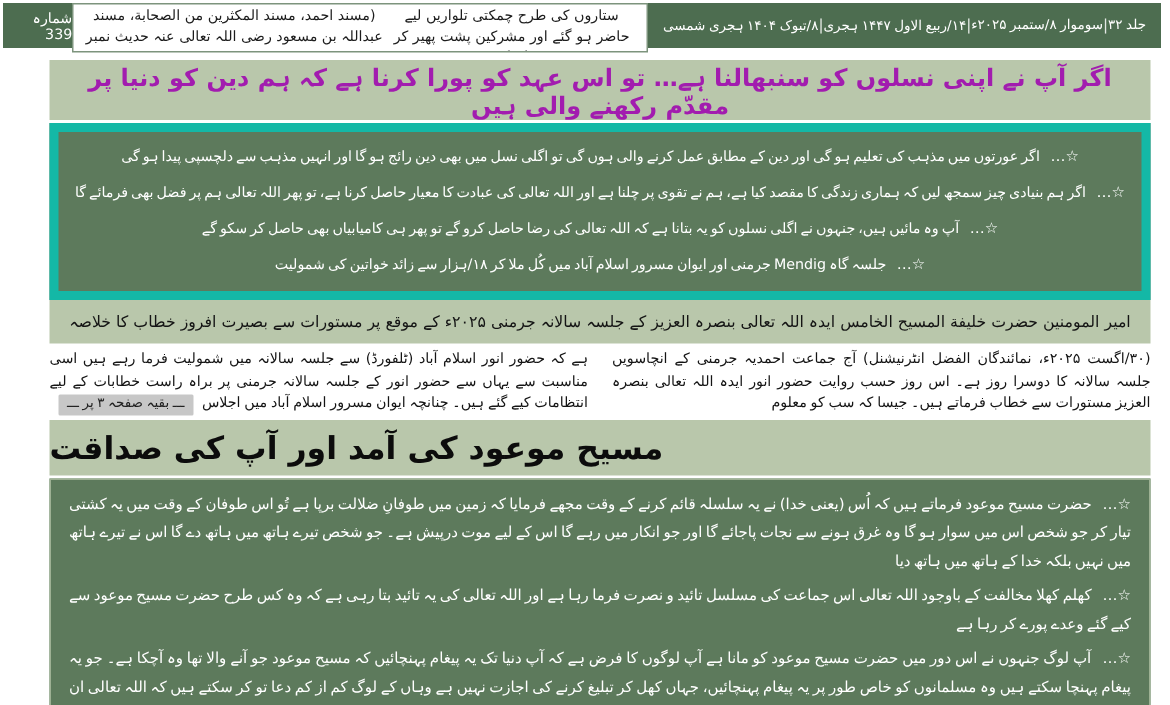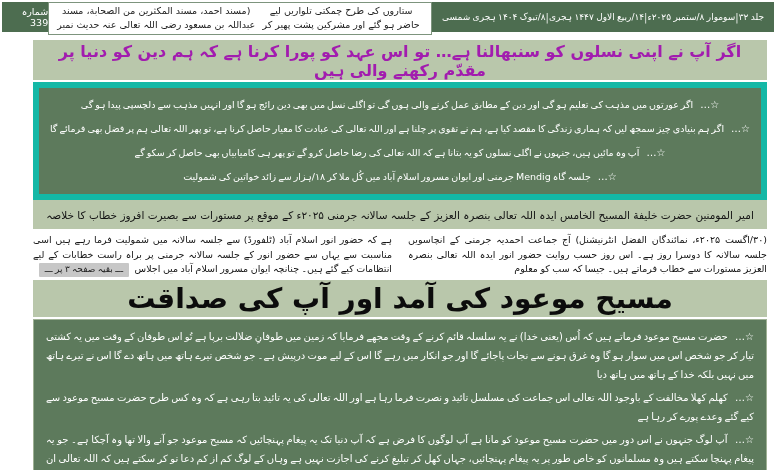--- a/index.html
+++ b/index.html
@@ -30,22 +30,22 @@
   .band { margin:0 13px 0 33px; background:#b9c7ab; }
   .headline-band {
     margin-top:8px; height:40px; display:flex; align-items:flex-end; justify-content:center;
     font-weight:bold; font-size:16px; color:#a21caf; padding:0 22px; text-align:center;
   }
   .byline-band {
     min-height:29px; display:flex; align-items:center; justify-content:center;
     font-size:10.5px; padding:3px 8px; text-align:center; color:#141414;
   }
   .section-band {
-    margin-top:3px; height:37px; display:flex; align-items:center; justify-content:center;
-    font-weight:bold; font-size:28px; color:#0c0c0c;
+    margin-top:3px; height:37px; display:flex; align-items:center; justify-content:flex-end;
+    font-weight:bold; font-size:21px; color:#0c0c0c;
   }
   
   .quote-box {
     margin:2px 13px 0 33px; background:#5d7a5c; border:6px solid #14b8a6;
     color:#fff; padding:5px 10px;
   }
   .quote-line { text-align:center; font-size:9.5px; line-height:24px; word-spacing:-1px; }
   .star { display:inline-block; margin-left:5px; font-size:10px; }
   .quote-box2 {
     margin:2px 13px 0 33px; background:#5d7a5c; border:1px solid #9eb194;

